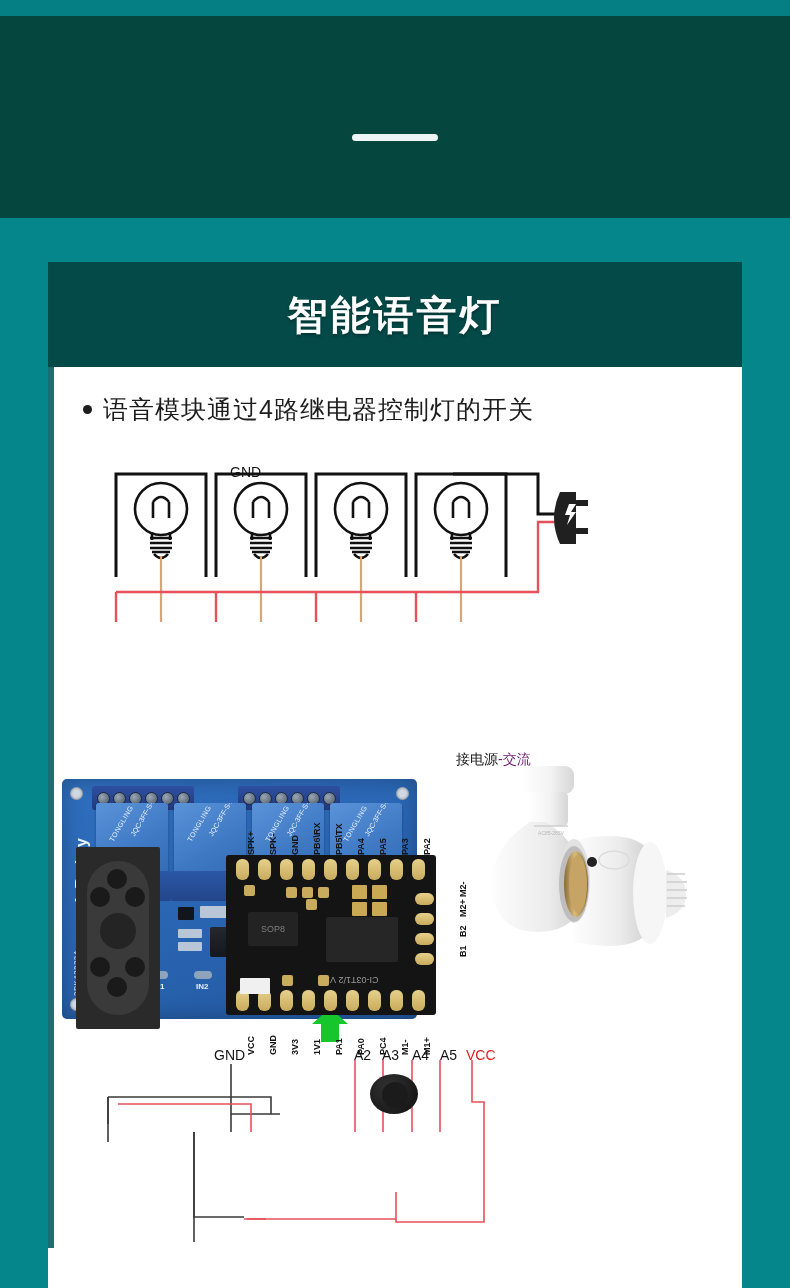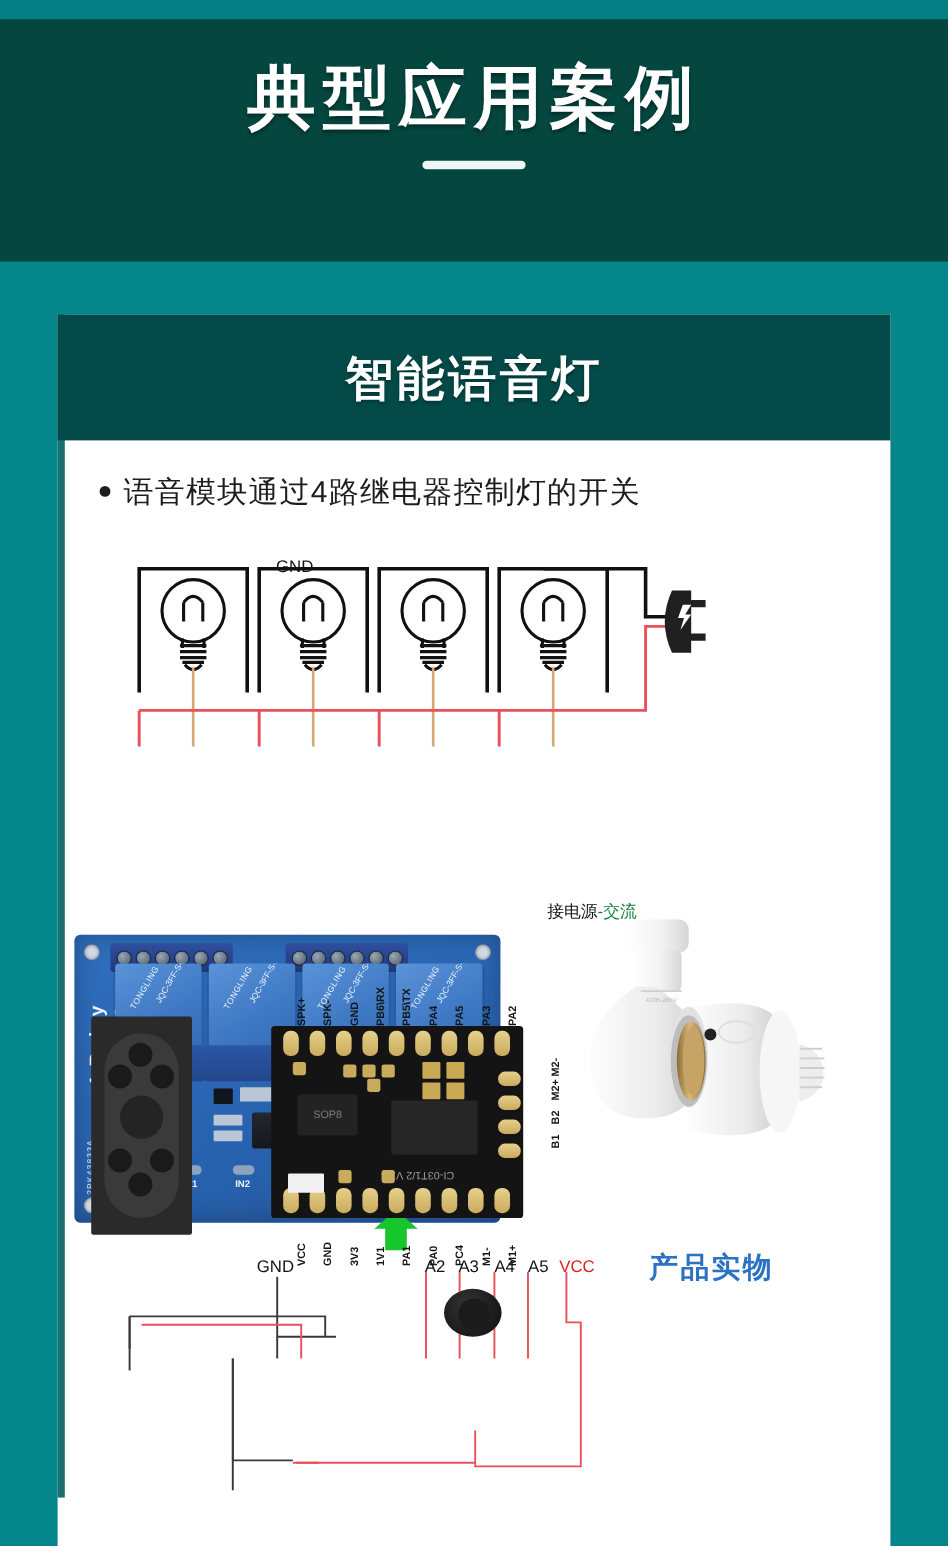--- a/index.html
+++ b/index.html
@@ -75,21 +75,21 @@
   
   #diagram { position: absolute; left: 0; top: 190px; width: 694px; height: 790px; }
 
   
   #bulbs-svg { position: absolute; left: 60px; top: 0px; }
   
   #plug-label {
     position: absolute; left: 408px; top: 299px;
     font-size: 14px; white-space: nowrap; color: #161616;
   }
-  #plug-label .ac { color: #15803d; text-align: center; }
+  #plug-label .ac { color: #701a75; text-align: center; }
 
   
   #relay {
     position: absolute; left: 14px; top: 327px;
     width: 355px; height: 240px;
     background: linear-gradient(160deg,#2f6fbe 0%, #2a66b4 45%, #23589f 100%);
     border-radius: 5px;
     box-shadow: inset 0 0 22px rgba(0,0,0,.28);
     overflow: hidden;
   }
@@ -273,21 +273,20 @@
     font-size: 24px; font-weight: bold; letter-spacing: 2px;
   }
 
   .wires { position: absolute; left: 0; top: 0; pointer-events: none; }
 </style>
 </head>
 <body>
 
 <div id="banner">
   <div id="banner-topstrip"></div>
-  <div id="banner-title">典型应用案例</div>
   <div id="banner-divider"></div>
 </div>
 
 <div id="card">
   <div id="card-leftbar"></div>
 
   <div id="card-header">
     <div id="card-header-title">智能语音灯</div>
   </div>
 
@@ -629,16 +628,15 @@
         <path d="M199 108 h18 M199 116 h20 M199 124 h20 M199 132 h20 M199 140 h18" stroke="#cdcdcd" stroke-width="1.6" fill="none"></path>
 
         <ellipse cx="106" cy="118" rx="15" ry="38" fill="#bdbdbd"></ellipse>
         <ellipse cx="108" cy="118" rx="12" ry="33" fill="url(#gold)"></ellipse>
         <ellipse cx="110" cy="118" rx="9" ry="29" fill="#c6a465"></ellipse>
 
         <circle cx="124" cy="96" r="5" fill="#222"></circle>
         <ellipse cx="146" cy="94" rx="15" ry="9" fill="none" stroke="#dcdcdc" stroke-width="1.4"></ellipse>
       </g>
     </svg>
-    <div id="product-caption">产品实物</div>
 
   </div>
 </div>
 
 </body></html>

